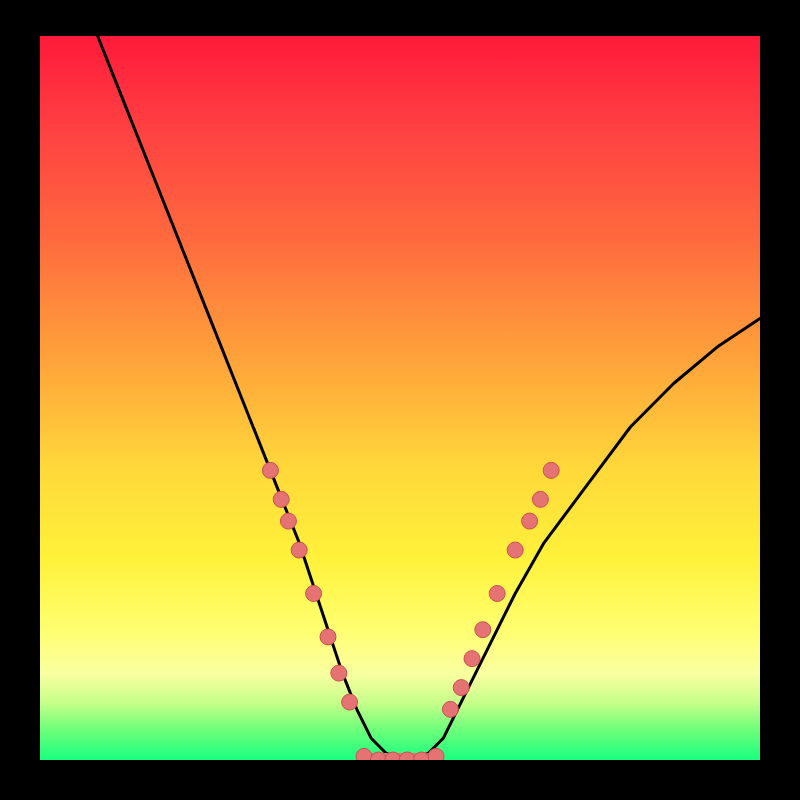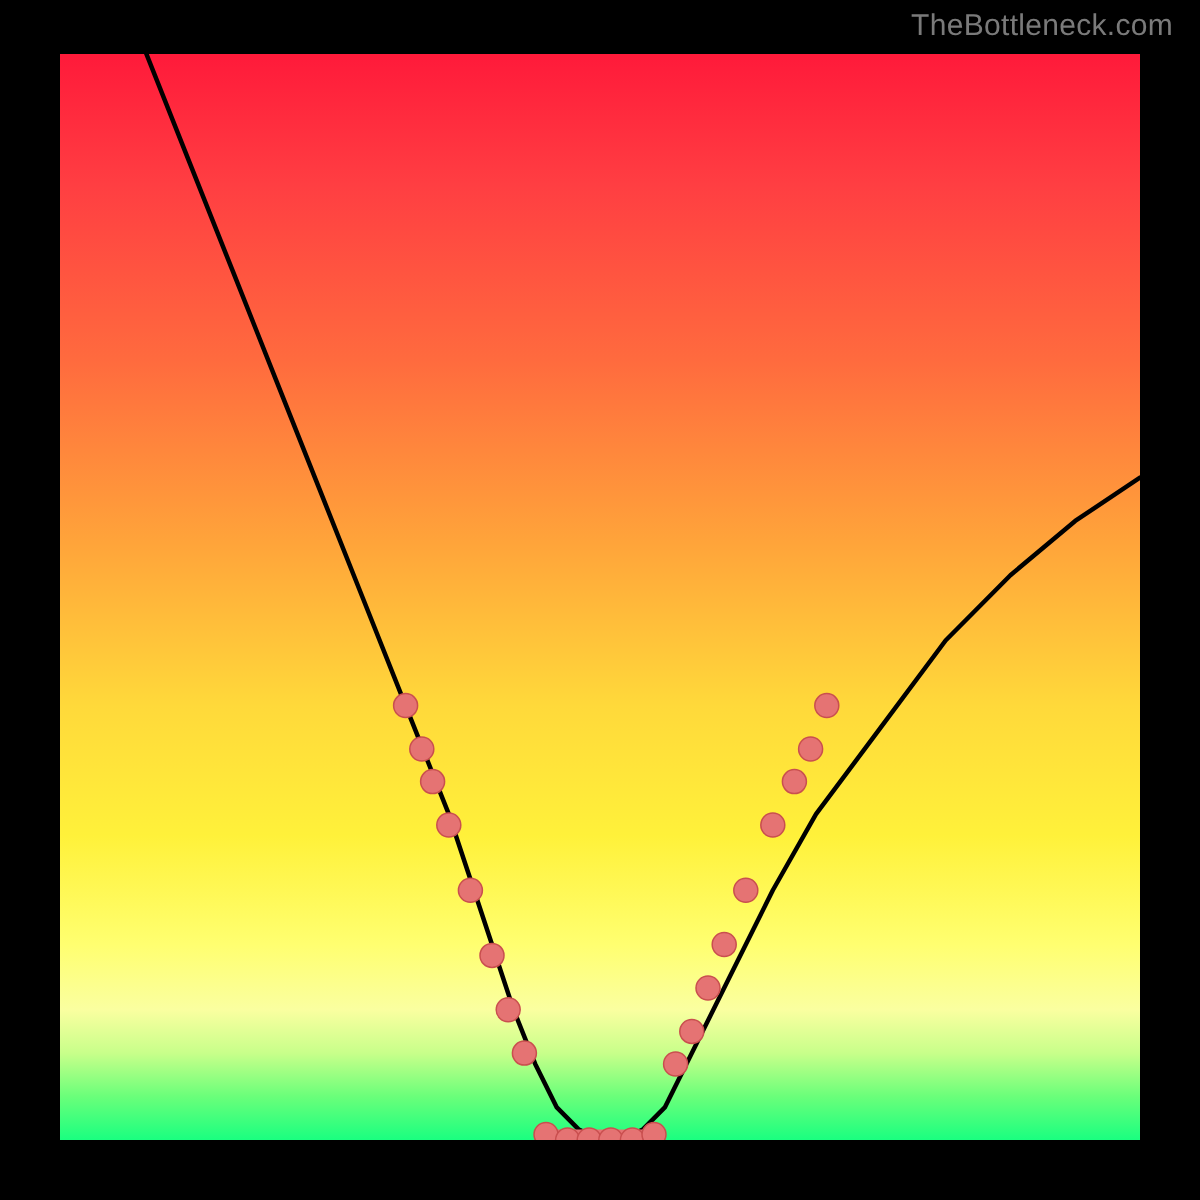--- a/index.html
+++ b/index.html
@@ -52,21 +52,20 @@
     position: absolute;
     left: 0; top: 0;
     width: 720px;
     height: 724px;
   }
 </style>
 </head>
 <body>
 
 <div class="frame">
-  <div class="watermark">TheBottleneck.com</div>
   <div class="plot">
     <svg class="curve" viewBox="0 0 720 724" preserveAspectRatio="none">
       <g id="curve-layer">
           <path d="M57.6 0.0 L86.4 72.4 L115.2 144.8 L144.0 217.2 L172.8 289.6 L201.6 362.0 L230.4 434.4 L244.8 470.6 L259.2 506.8 L273.6 550.2 L288.0 593.7 L302.4 637.1 L316.8 673.3 L331.2 702.3 L345.6 716.8 L360.0 724.0 L374.4 724.0 L388.8 716.8 L403.2 702.3 L417.6 673.3 L446.4 615.4 L475.2 557.5 L504.0 506.8 L547.2 448.9 L590.4 391.0 L633.6 347.5 L676.8 311.3 L720.0 282.4" fill="none" stroke="#000000" stroke-width="3" stroke-linecap="round" stroke-linejoin="round"></path>
           <line x1="331.2" x2="388.8" y1="724" y2="724" stroke="#e57373" stroke-width="14" stroke-linecap="round"></line>
         </g>
       <g id="dots-layer">
           <circle cx="230.4" cy="434.4" r="8" fill="#e57373" stroke="#c94f4f" stroke-width="1"></circle>
           <circle cx="241.20000000000002" cy="463.36" r="8" fill="#e57373" stroke="#c94f4f" stroke-width="1"></circle>
           <circle cx="248.39999999999998" cy="485.08" r="8" fill="#e57373" stroke="#c94f4f" stroke-width="1"></circle>

